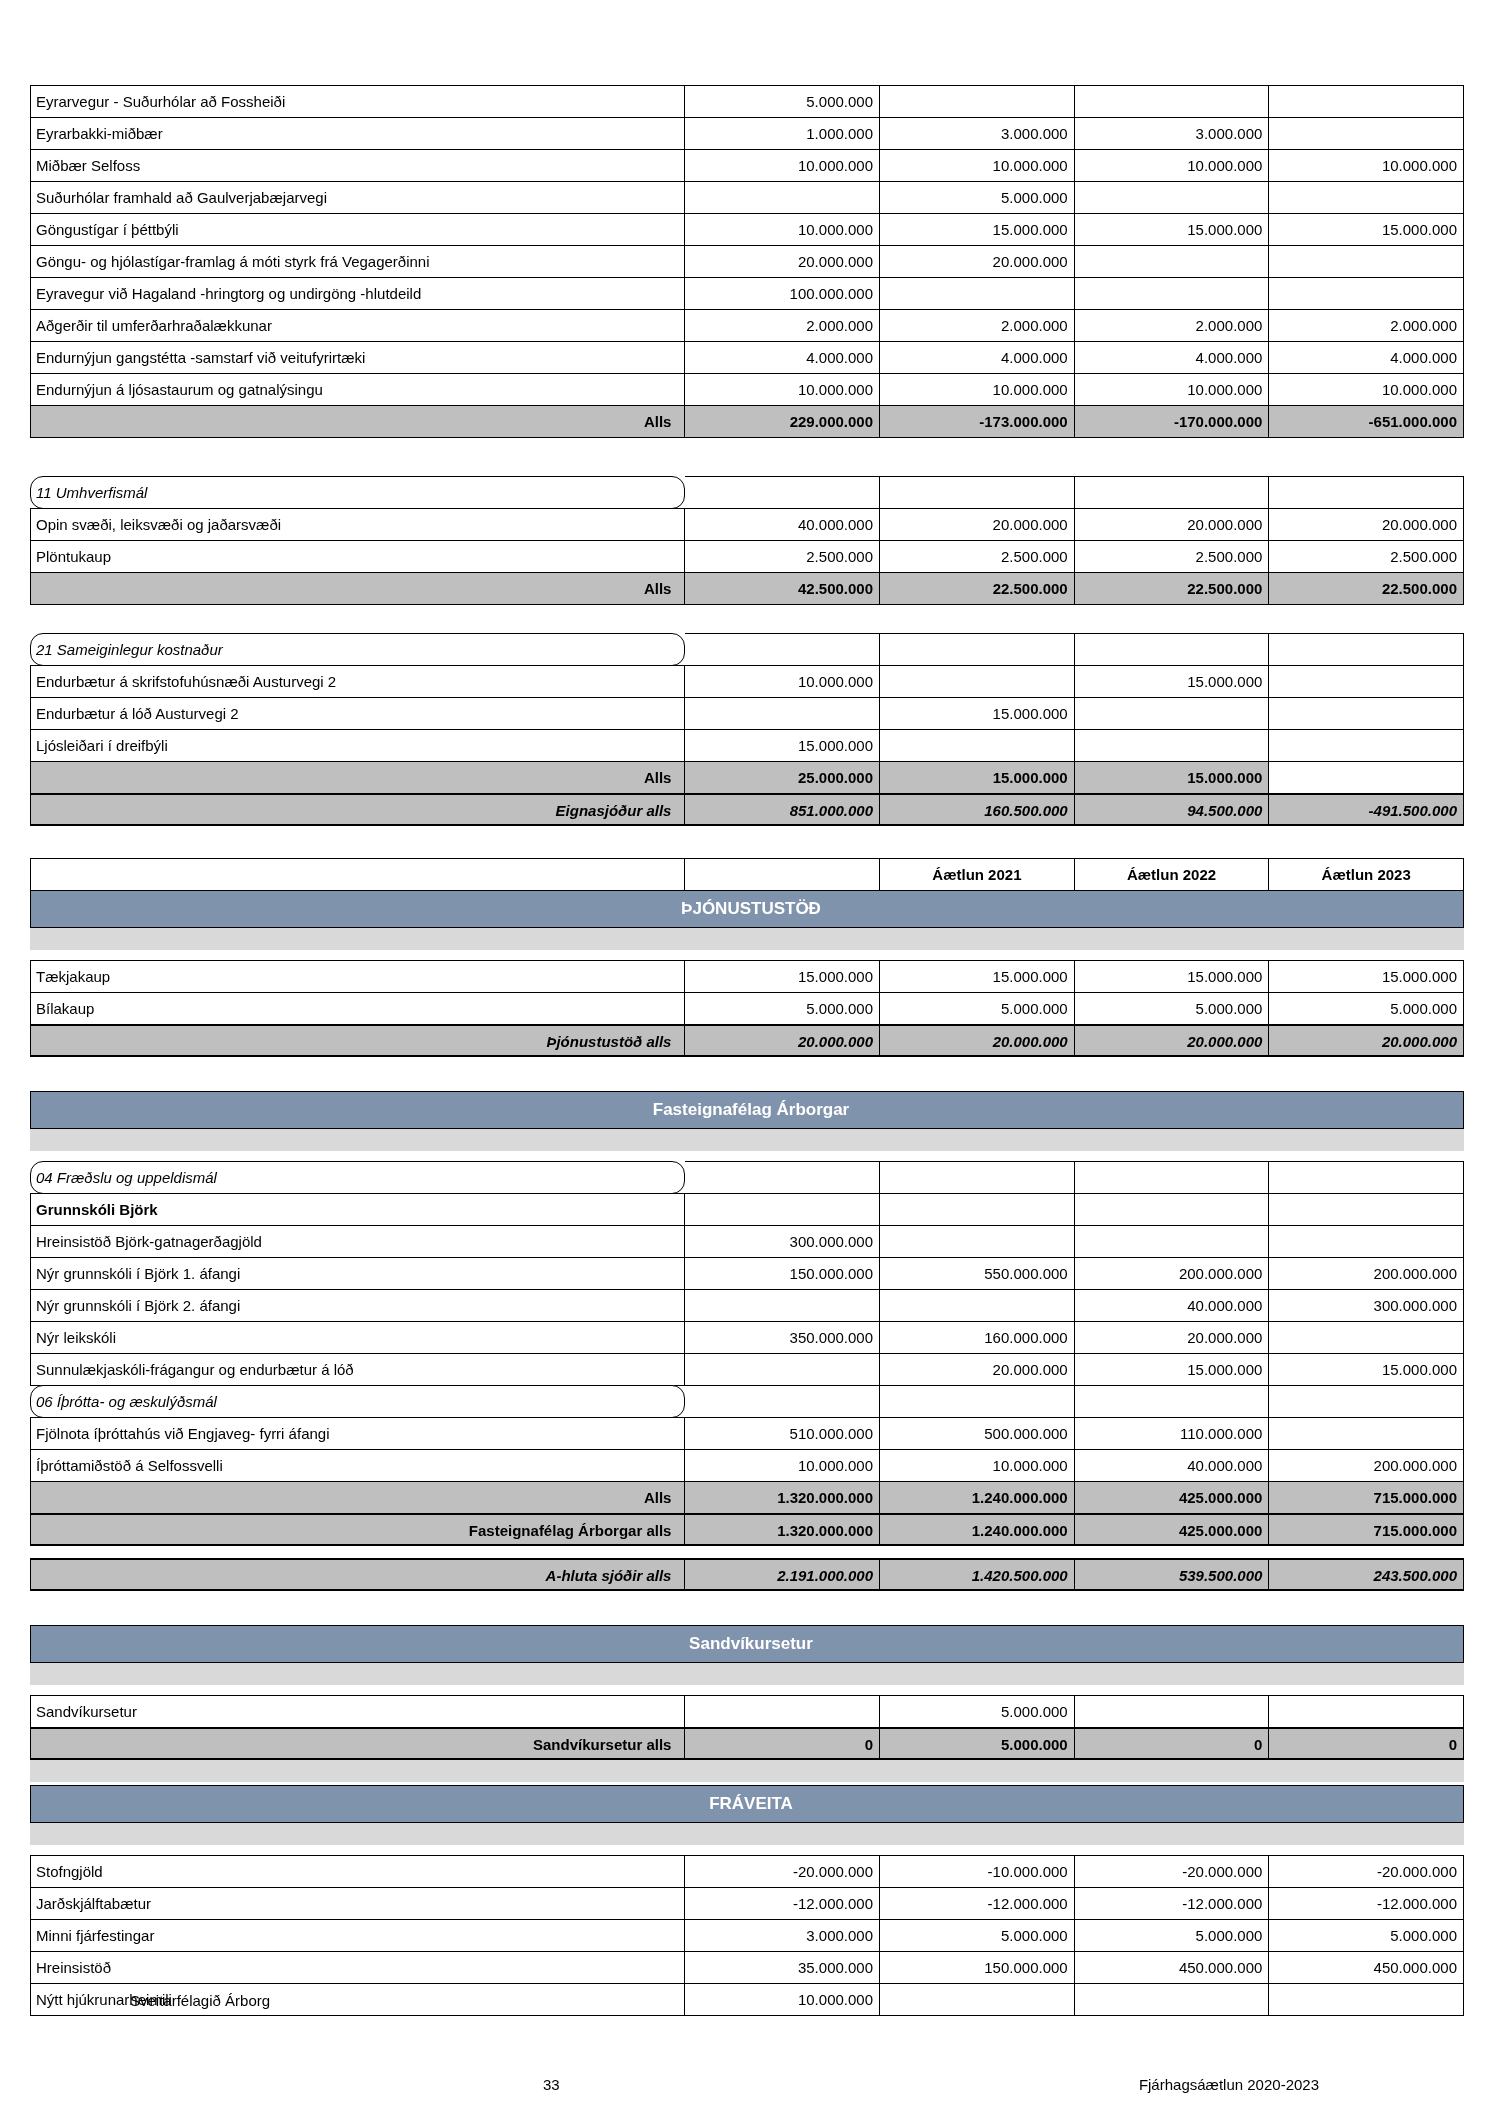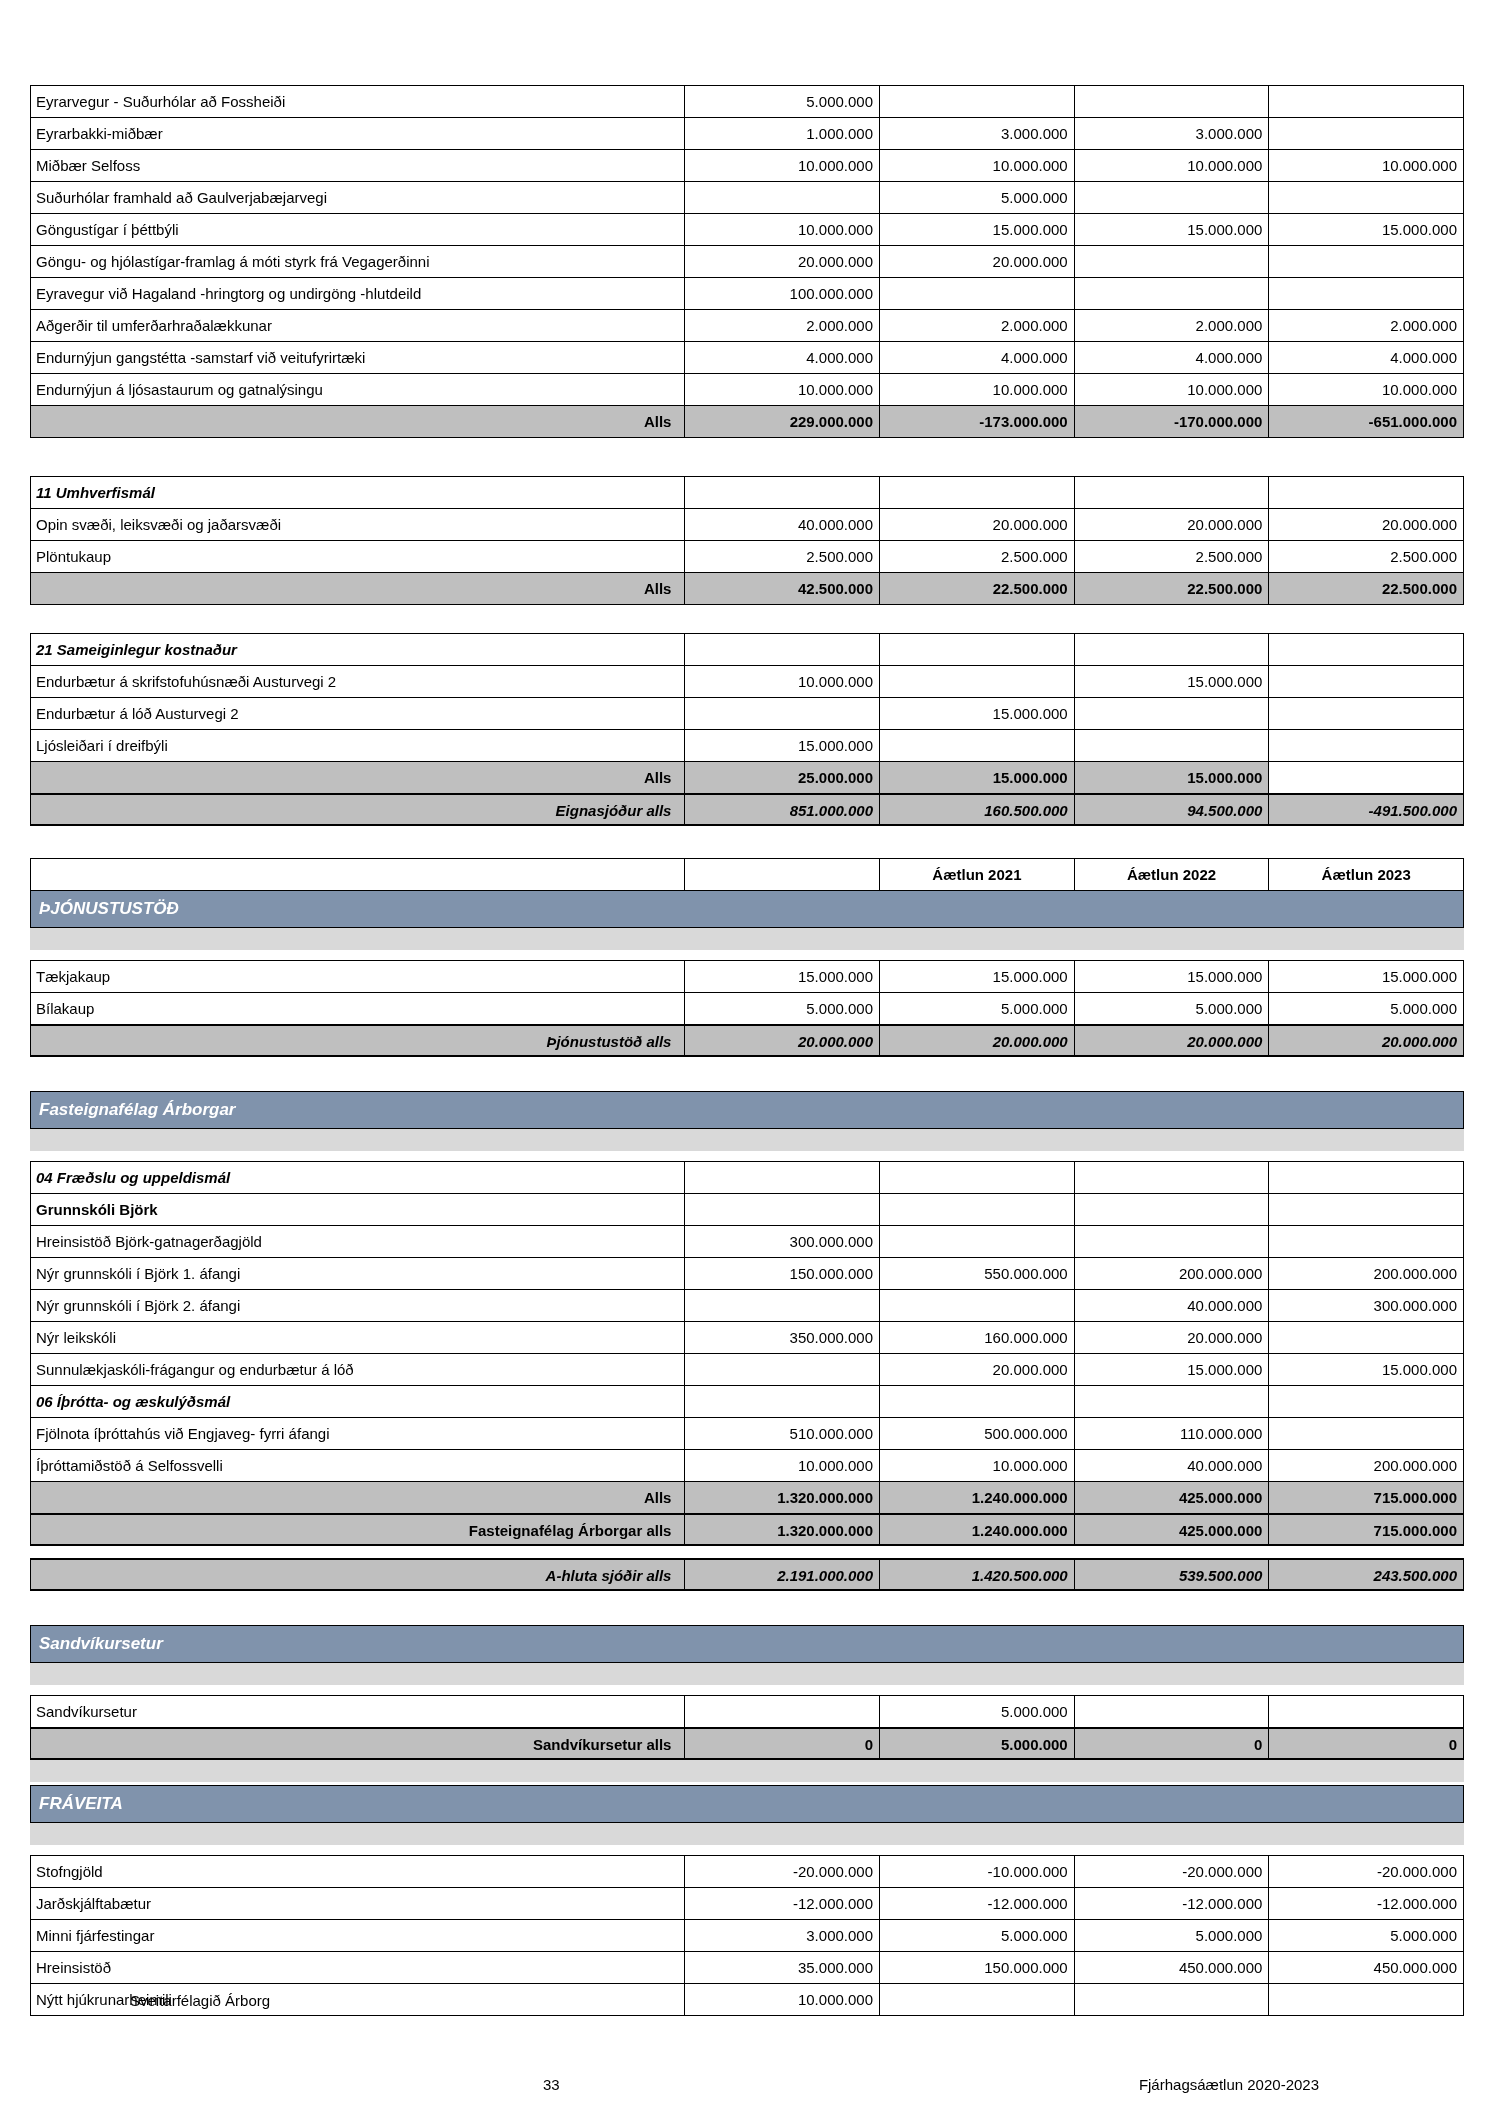--- a/index.html
+++ b/index.html
@@ -24,41 +24,41 @@
     line-height: 31px;
     font-size: 15px;
     white-space: nowrap;
     overflow: hidden;
     background: #fff;
   }
   .cell:first-child { border-left: 1px solid var(--border, #000); }
   .label { width: 660px; padding-left: 5px; text-align: left; }
   .val   { width: 196px; padding-right: 6px; text-align: right; }
 
-  .section .label { font-weight: bold; font-style: italic; }
+  .section .label { font-weight: normal; font-style: italic; border-radius: 13px; }
   .bold .label { font-weight: bold; }
 
   .total .cell, .grand .cell { font-weight: bold; }
   .total .label, .grand .label { text-align: right; padding-right: 13px; }
   .gray { background: var(--total_bg, #bfbfbf); }
   .italic .cell { font-style: italic; }
   .heavy .cell { border-top-width: 2px; border-bottom-width: 2px; }
 
   .heads .val { text-align: center; padding-right: 0; font-weight: bold; }
 
   .banner {
     background: var(--banner, #8093ac);
     border: 1px solid var(--border, #000);
     height: 38px;
     line-height: 36px;
     color: #fff;
     font-weight: bold;
-    font-style: italic;
     font-size: 17px;
     padding-left: 8px;
+    justify-content: center;
   }
   .bar { background: var(--bar, #d9d9d9); height: 22px; }
   .gap { background: transparent; }
 
   .footer span { position: absolute; font-size: 15px; color: #000; }
   .footer .f-left  { left: 130px; top: 1992px; }
   .footer .f-page  { left: 543px; top: 2076px; }
   .footer .f-right { right: 181px; top: 2076px; }
 </style>
 </head>

